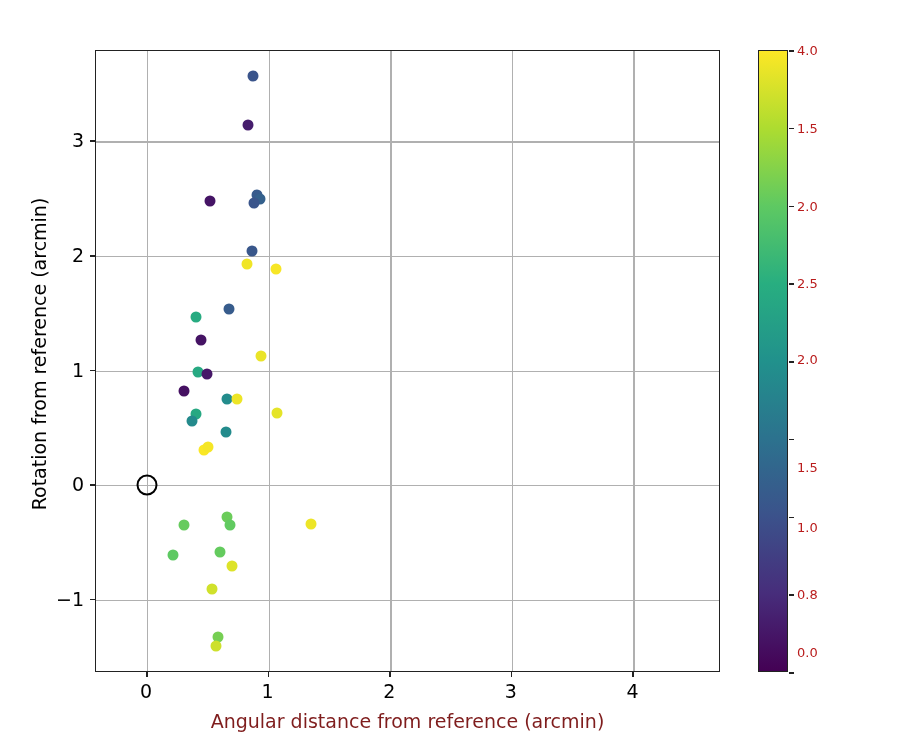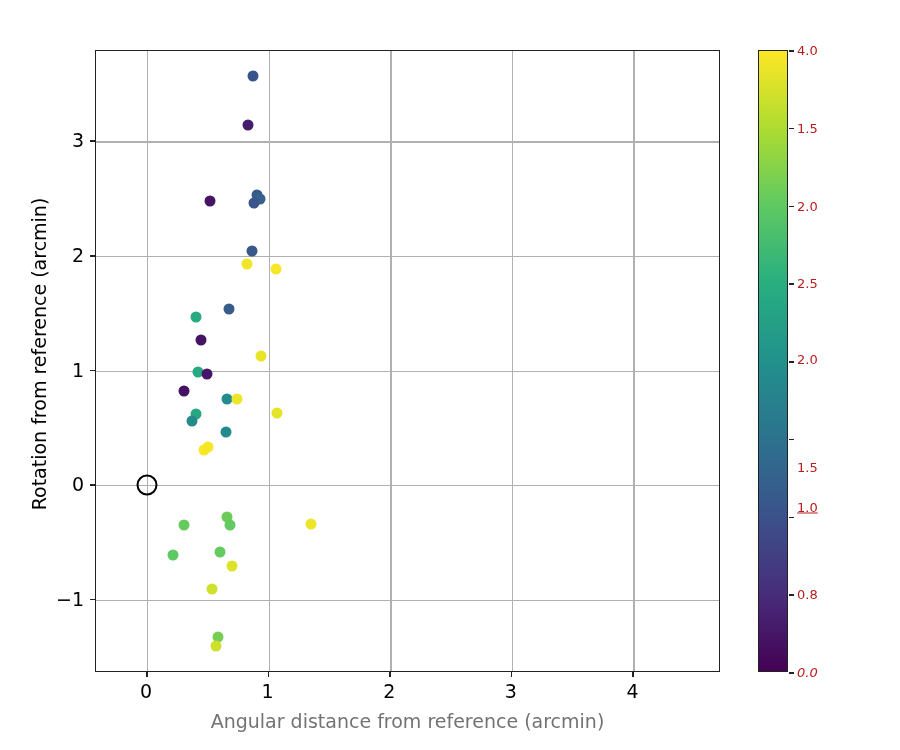--- a/index.html
+++ b/index.html
@@ -102,21 +102,21 @@
   }
 
   
   #xlabel {
     position: absolute;
     left: 95px;
     top: 710px;
     width: 625px;
     text-align: center;
     font-size: 19px;
-    color: #737373;
+    color: #7f1d1d;
     white-space: nowrap;
   }
   #ylabel {
     position: absolute;
     left: -272px;
     top: 343px;
     width: 622px;
     text-align: center;
     font-size: 19px;
     color: #000000;
@@ -262,25 +262,25 @@
       <div class="ticklabel-y" style="top: 140.494px;">3</div>
     </div>
 
   <div id="xlabel">Angular distance from reference (arcmin)</div>
   <div id="ylabel">Rotation from reference (arcmin)</div>
 
 
   <div id="colorbar" style="background: linear-gradient(to top, rgb(68, 1, 84) 0%, rgb(71, 45, 123) 12.5%, rgb(59, 82, 139) 25%, rgb(44, 114, 142) 37.5%, rgb(33, 145, 140) 50%, rgb(40, 174, 128) 62.5%, rgb(94, 201, 98) 75%, rgb(173, 220, 48) 87.5%, rgb(253, 231, 37) 100%);"></div>
   <div id="colorbar-ticks">
       <div class="cb-tick" style="top: 672px;"></div>
-      <div class="cb-ticklabel" style="top: 672px; font-style: italic;">0.0</div>
+      <div class="cb-ticklabel" style="top: 652px;">0.0</div>
       <div class="cb-tick" style="top: 594.25px;"></div>
       <div class="cb-ticklabel" style="top: 594.25px;">0.8</div>
       <div class="cb-tick" style="top: 516.5px;"></div>
-      <div class="cb-ticklabel" style="top: 507px; text-decoration: underline;">1.0</div>
+      <div class="cb-ticklabel" style="top: 527px;">1.0</div>
       <div class="cb-tick" style="top: 438.75px;"></div>
       <div class="cb-ticklabel" style="top: 438.75px; margin-top: 28px;">1.5</div>
       <div class="cb-tick" style="top: 361px;"></div>
       <div class="cb-ticklabel" style="top: 359px;">2.0</div>
       <div class="cb-tick" style="top: 283.25px;"></div>
       <div class="cb-ticklabel" style="top: 283.25px;">2.5</div>
       <div class="cb-tick" style="top: 205.5px;"></div>
       <div class="cb-ticklabel" style="top: 205.5px;">2.0</div>
       <div class="cb-tick" style="top: 127.75px;"></div>
       <div class="cb-ticklabel" style="top: 127.75px;">1.5</div>

